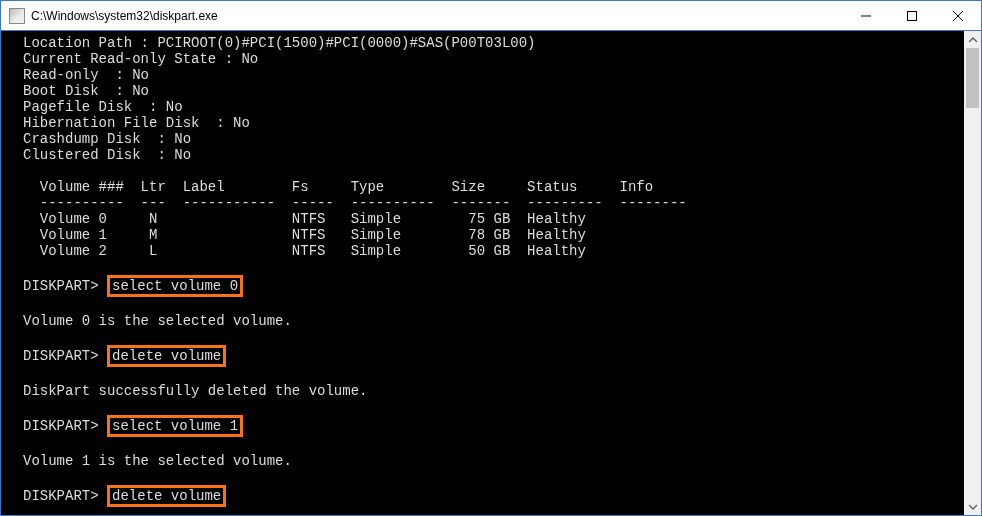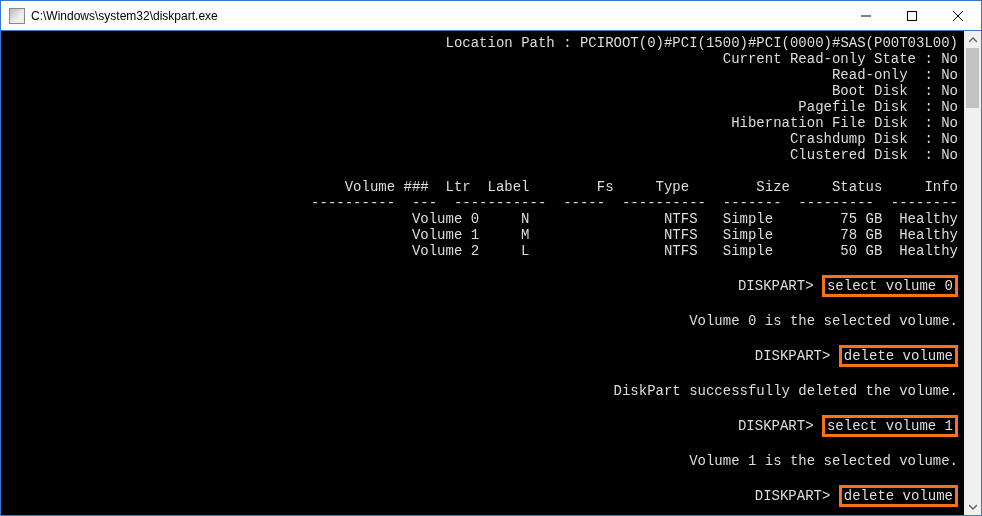--- a/index.html
+++ b/index.html
@@ -54,29 +54,28 @@
   .ctrl svg { stroke: #000; stroke-width: 1; fill: none; }
   .client {
     flex: 1;
     display: flex;
     background: #000;
     position: relative;
     overflow: hidden;
   }
   .terminal {
     flex: 1;
-    padding: 4px 6px;
+    padding: 4px 22px;
     font-family: Consolas, "Courier New", monospace;
     font-size: 14px;
     line-height: 16px;
     color: #ddd;
     white-space: pre;
     overflow: hidden;
     position: relative;
-    text-align: right;
   }
   .scrollbar {
     width: 17px;
     background: #f0f0f0;
     display: flex;
     flex-direction: column;
   }
   .sb-btn {
     height: 17px;
     display: flex;

